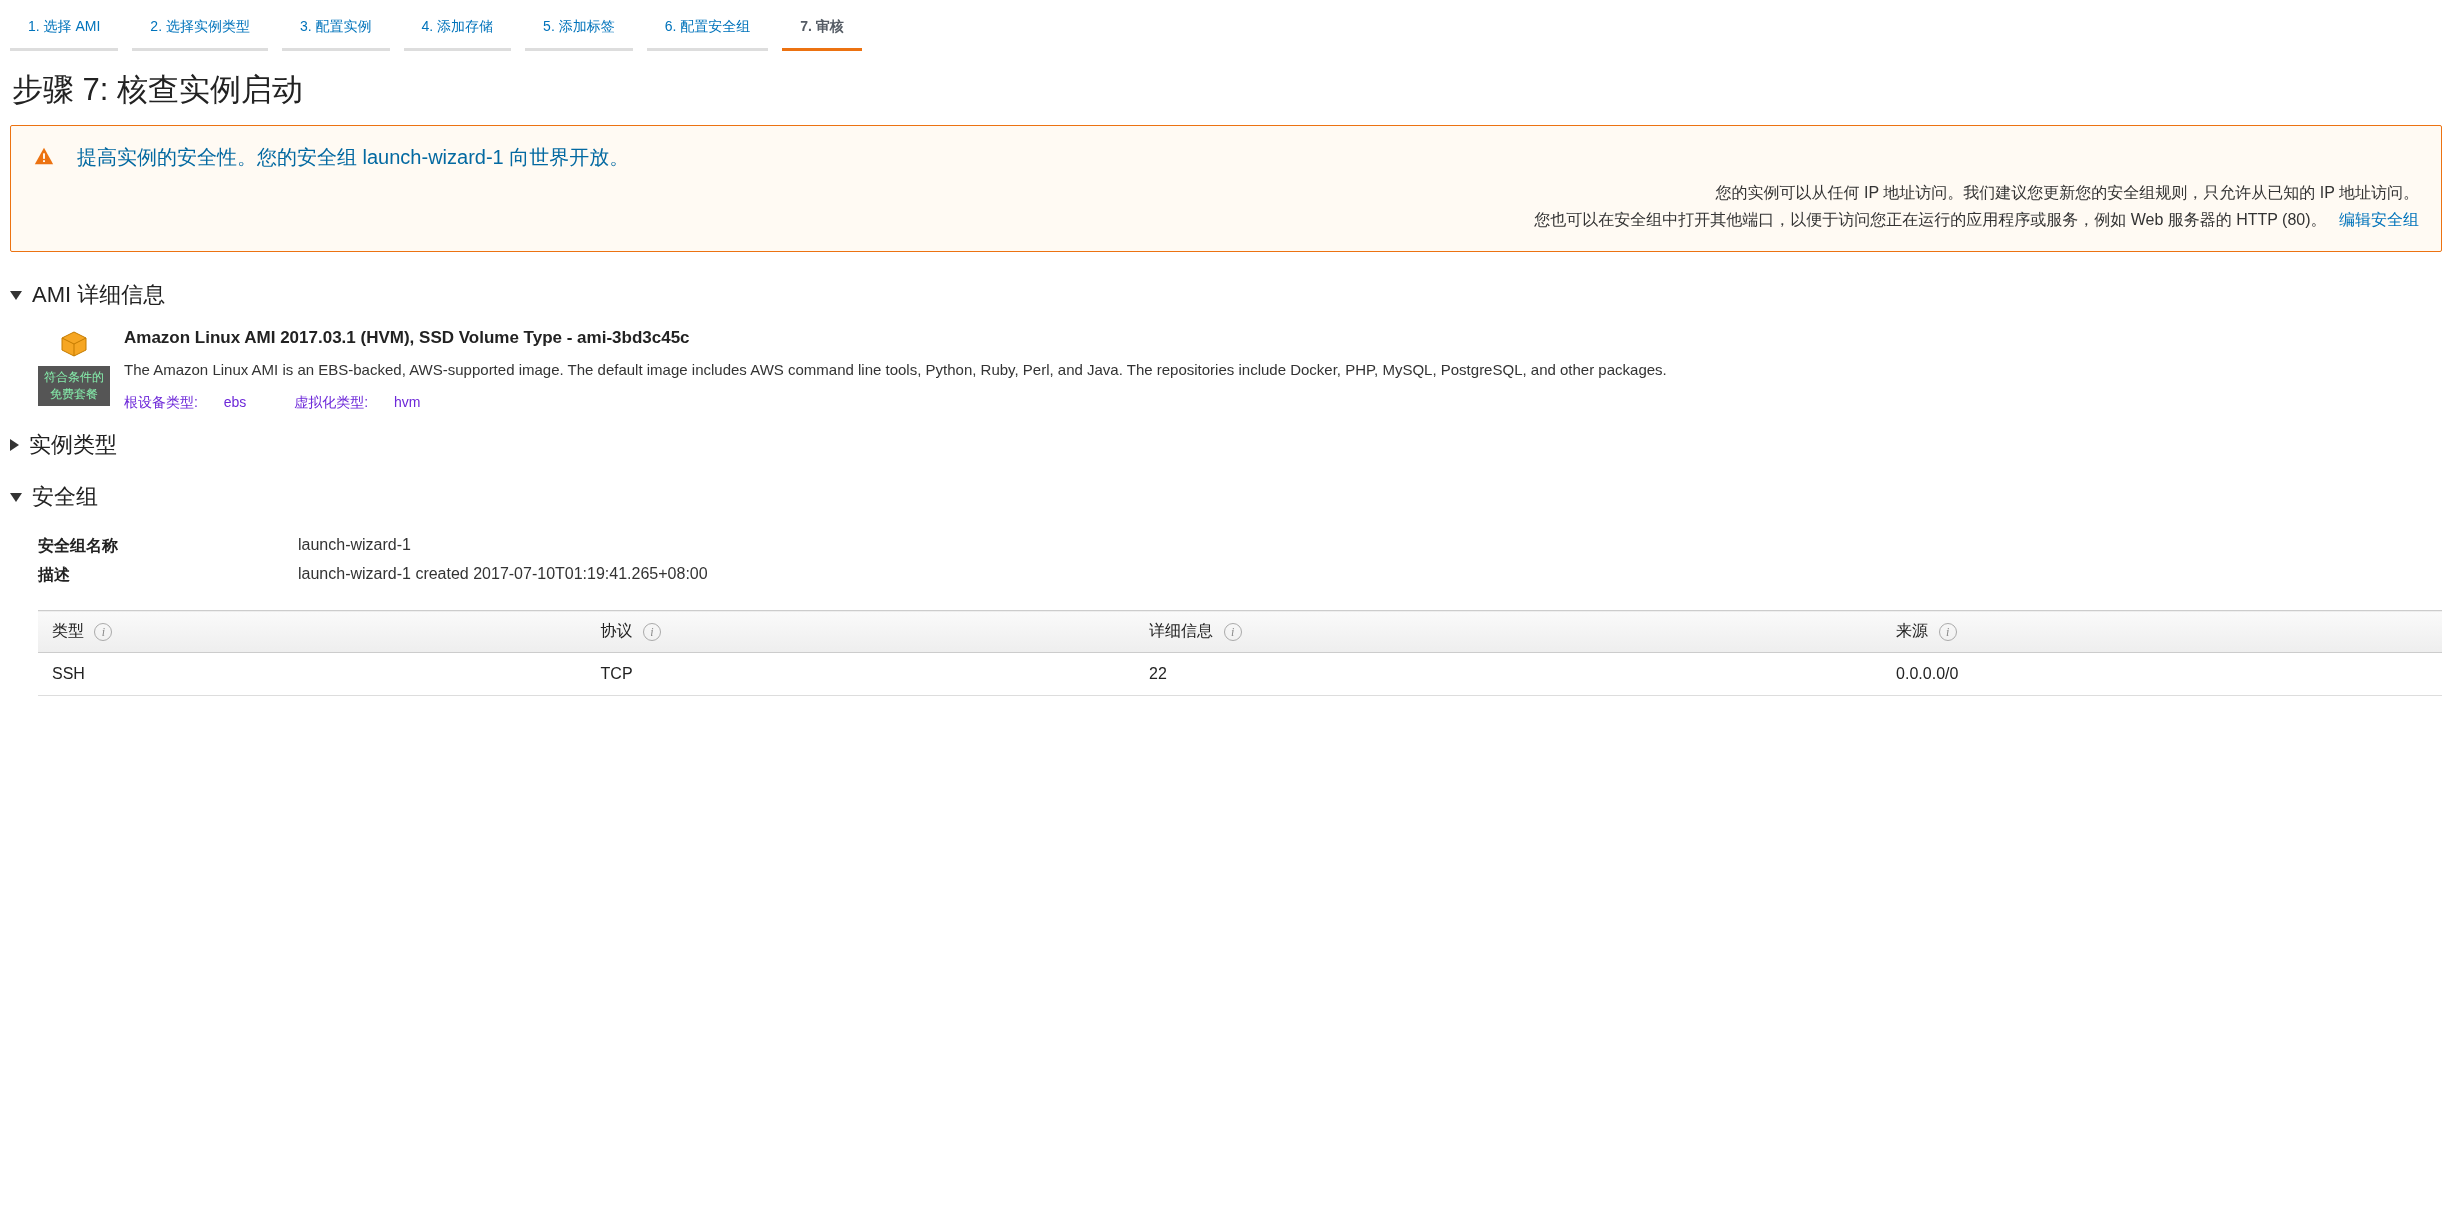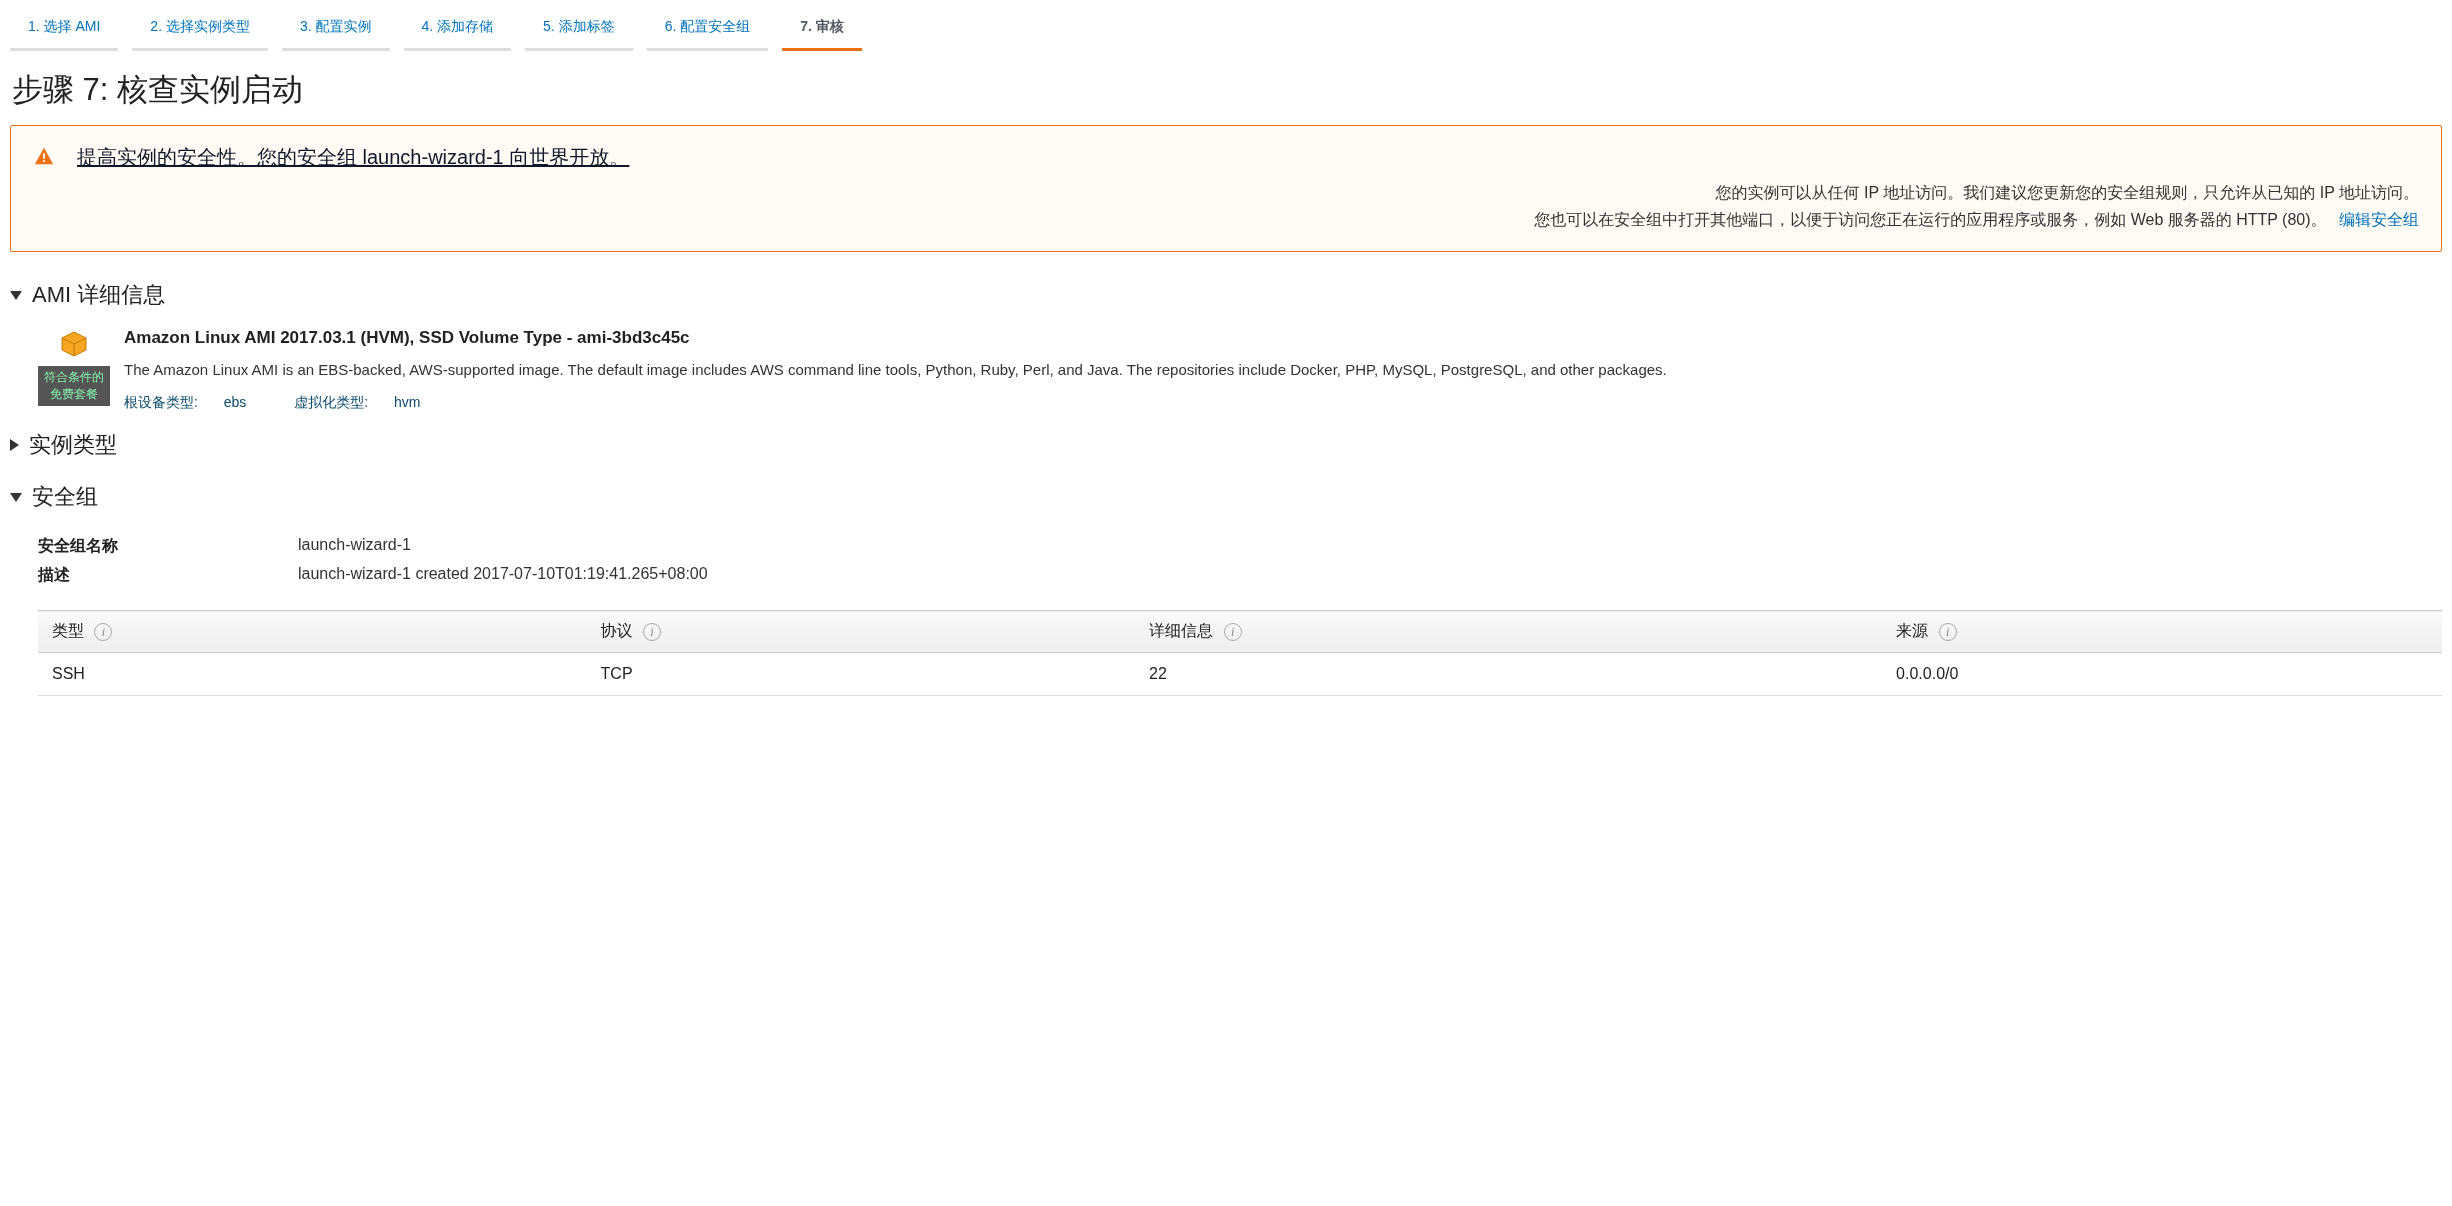--- a/index.html
+++ b/index.html
@@ -46,24 +46,23 @@
 }
 .alert-icon {
   flex-shrink: 0;
   width: 22px;
   height: 22px;
   margin-top: 2px;
 }
 .alert-body { flex: 1; }
 .alert-title {
   font-size: 20px;
-  color: #0f172a;
+  color: #0369a1;
   font-weight: 500;
   margin-bottom: 8px;
-  text-decoration: underline;
 }
 .alert-text {
   font-size: 16px;
   color: #333;
   line-height: 1.7;
   text-align: right;
 }
 .alert-link {
   color: #0073bb;
   text-decoration: none;
@@ -132,21 +131,21 @@
   margin-bottom: 10px;
 }
 .ami-desc {
   font-size: 15px;
   color: #333;
   line-height: 1.6;
   margin-bottom: 10px;
 }
 .ami-meta {
   font-size: 14px;
-  color: #0c4a6e;
+  color: #6d28d9;
   margin-top: 12px;
 }
 .ami-meta span { margin-right: 22px; }
 .sg-details {
   padding-left: 28px;
   margin-top: 20px;
 }
 .kv-row {
   display: flex;
   margin-bottom: 8px;

